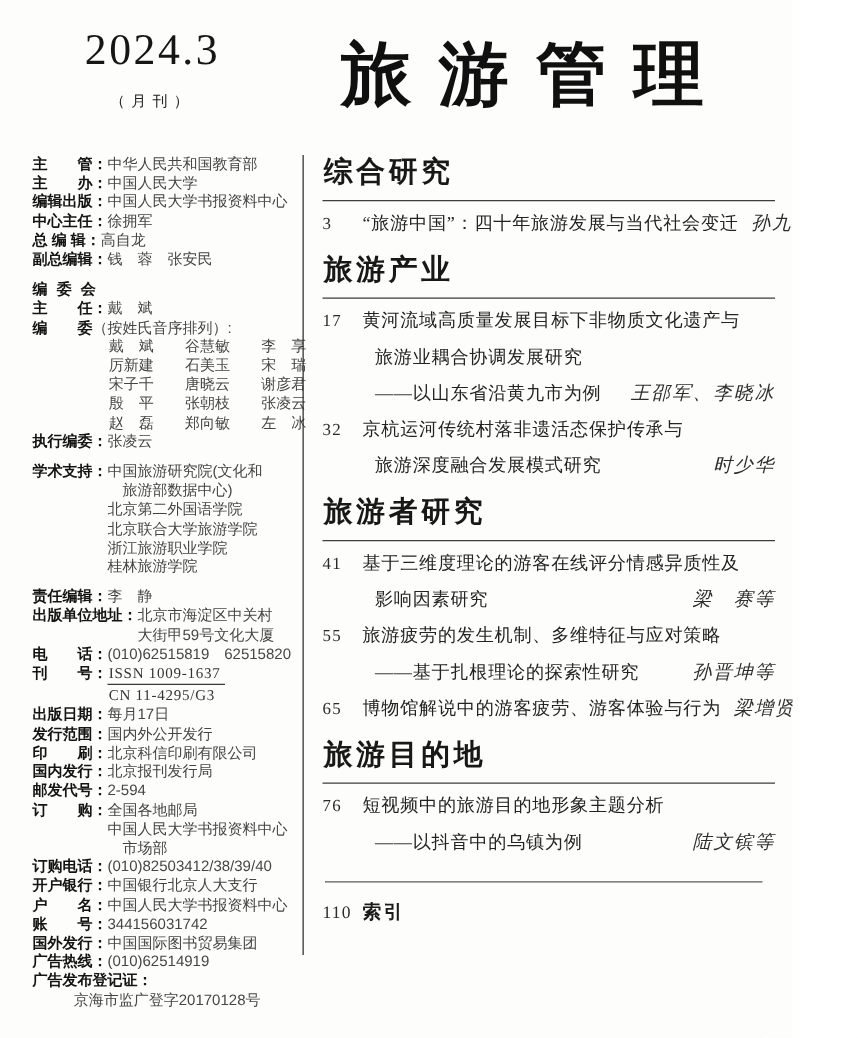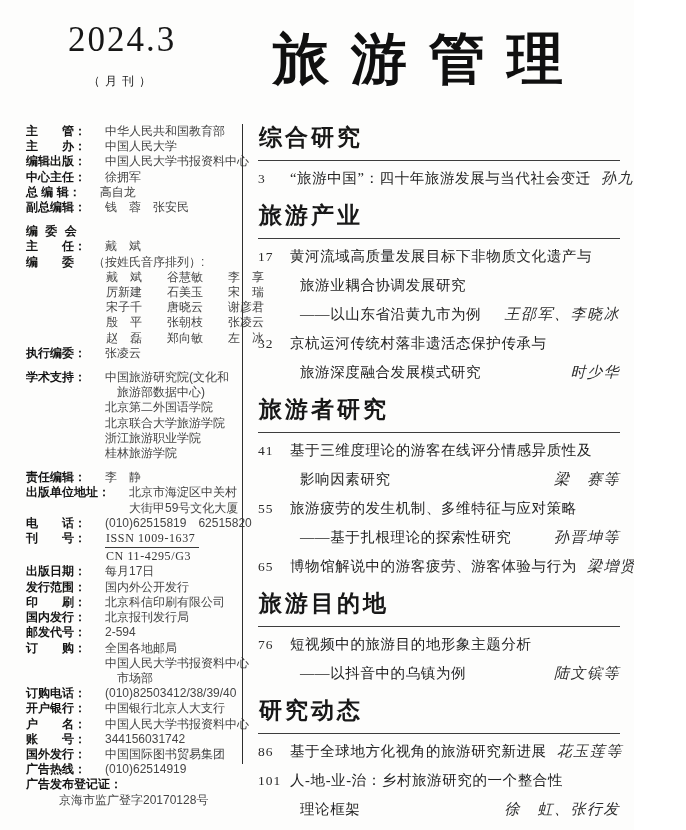--- a/index.html
+++ b/index.html
@@ -12,21 +12,21 @@
   .issue-number{ font-family:"Liberation Serif", serif; font-size:35px; letter-spacing:2px; color:#161616; }
   .issue-frequency{ font-family:"Liberation Serif", serif; font-size:12px; margin-top:13px; letter-spacing:5px; color:#222; }
   .journal-title{ flex:1; text-align:center; font-family:"Liberation Serif", serif; font-weight:700;
                   font-size:56px; letter-spacing:22px; padding-left:30px; margin-top:2px; color:#101010; white-space:nowrap; }
   
   .columns{ display:flex; align-items:stretch; margin-top:24px; padding:0 14px 0 26px; height:676px; }
   .masthead{ width:214px; flex:none; font-size:12px; line-height:15.2px; padding-top:2px; }
   .divider{ width:0; border-left:1.7px solid #2d2d2d; margin:2px 0 34px 2px; }
   .toc{ flex:1; padding-left:15px; min-width:0; }
   
-  .m-row{ display:flex; align-items:flex-start;gap:19px; }
+  .m-row{ display:flex; align-items:flex-start; }
   .m-row.gap{ margin-top:9px; }
   .m-label{ font-weight:700; white-space:pre; color:#141414; flex:none; }
   .m-label.m-header{ letter-spacing:2px; }
   .m-value{ color:#454545; white-space:pre; }
   .m-line{ }
   .m-below{ padding-left:33px; color:#454545; }
   .fraction{ display:inline-block; font-family:"Liberation Serif", serif; color:#333; }
   .frac-top{ display:block; border-bottom:1.2px solid #3a3a3a; padding:0 4px 1px 1px; letter-spacing:0.6px; }
   .frac-bottom{ display:block; padding:1px 1px 0 1px; letter-spacing:0.6px; }
   .name-row{ padding-left:13px; }
@@ -237,36 +237,20 @@
             <h2 class="sec-title">旅游目的地</h2>
             <div class="art-line">
               <span class="pg">76</span>
               <span class="ttl">短视频中的旅游目的地形象主题分析</span>
             </div>
             <div class="art-line cont">
               <span class="ttl">——以抖音中的乌镇为例</span>
               <span class="auth">陆文镔等</span>
             </div>
           </section>
-          <section class="toc-section">
-            <h2 class="sec-title">研究动态</h2>
-            <div class="art-line">
-              <span class="pg">86</span>
-              <span class="ttl">基于全球地方化视角的旅游研究新进展</span>
-              <span class="auth">花玉莲等</span>
-            </div>
-            <div class="art-line">
-              <span class="pg">101</span>
-              <span class="ttl">人-地-业-治：乡村旅游研究的一个整合性</span>
-            </div>
-            <div class="art-line cont">
-              <span class="ttl">理论框架</span>
-              <span class="auth">徐　虹、张行发</span>
-            </div>
-          </section>
         </div>
       <hr class="toc-rule">
       <div>
           <div class="foot-line">
             <span class="pg">110</span>
             <span class="foot-label">索引</span>
           </div>
         </div>
     </main>
   </div>

